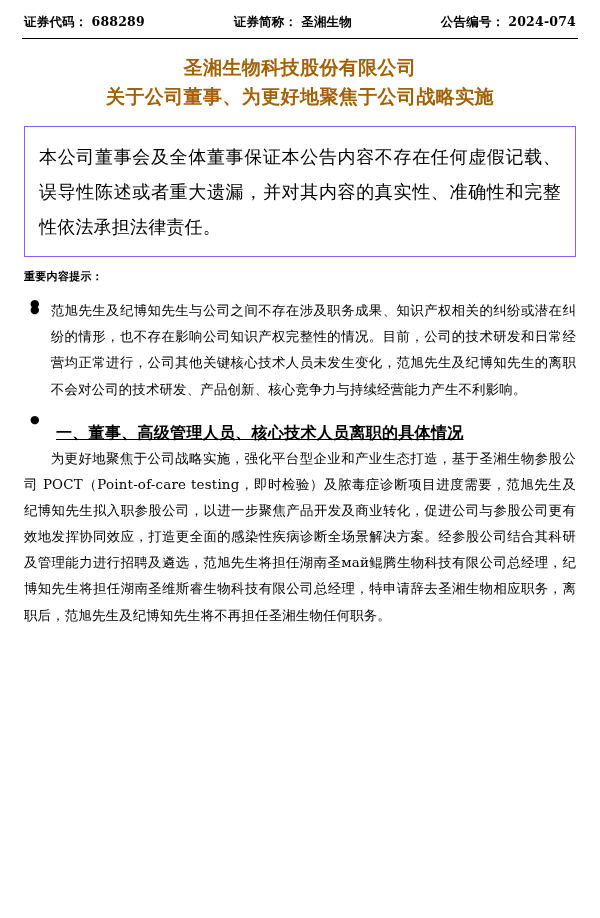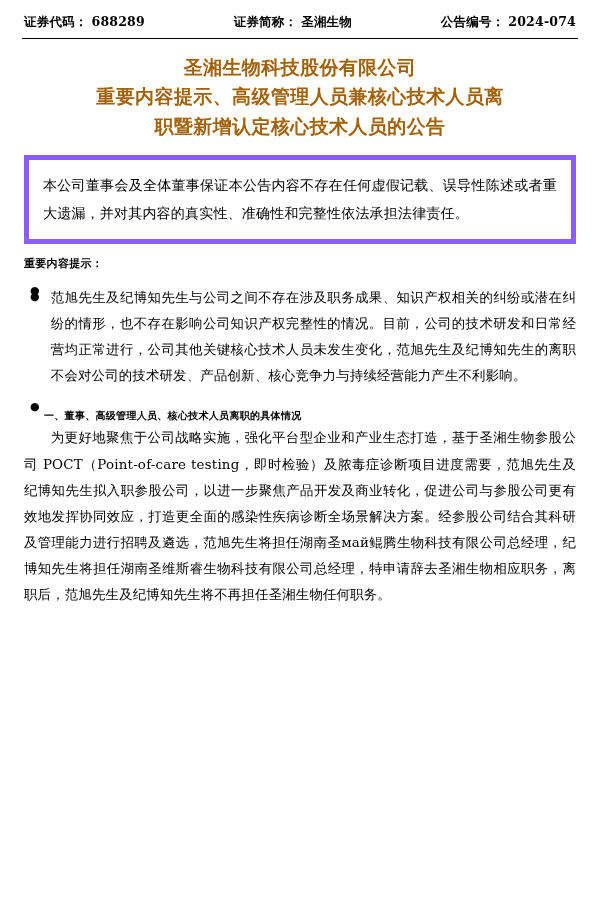--- a/index.html
+++ b/index.html
@@ -56,24 +56,24 @@
     line-height: 1.55;
     letter-spacing: 0.4px;
     margin: 4px 6px 14px 6px;
   }
   .title-line {
     display: block;
   }
 
   
   .notice-box {
-    border: 5px solid #8b5cf6;
+    border: 1px solid #8b5cf6;
     padding: 12px 14px 12px 14px;
     margin: 0 2px 12px 2px;
-    font-size: 14px;
+    font-size: 18px;
     line-height: 1.95;
     letter-spacing: 0.2px;
     text-align: justify;
     text-justify: inter-ideograph;
   }
 
   
   .section-title {
     font-size: 11px;
     font-weight: bold;
@@ -95,25 +95,26 @@
     position: relative;
   }
   p.bullet .dot {
     position: absolute;
     left: 0.55em;
     top: 0.07em;
     font-size: 11px;
     line-height: 1.95;
   }
   .heading-num {
-    font-size: 10px;
+    font-size: 16px;
     font-weight: bold;
     margin: 14px 2px 2px 2px;
     text-indent: 2em;
     letter-spacing: 0.3px;
+    text-decoration: underline;
   }
   .spacer-sm { height: 6px; }
 </style>
 </head>
 <body>
 
 <div class="page">
 
   <div class="header-row">
     <div class="header-cell">
@@ -123,22 +124,21 @@
       <span class="label">证券简称：</span><span class="value">圣湘生物</span>
     </div>
     <div class="header-cell">
       <span class="label">公告编号：</span><span class="value">2024-074</span>
     </div>
   </div>
   <div class="header-rule"></div>
 
   <div class="title-block">
     <span class="title-line">圣湘生物科技股份有限公司</span>
-    <span class="title-line">重要内容提示、高级管理人员兼核心技术人员离</span>
-    <span class="title-line">职暨新增认定核心技术人员的公告</span>
+    <span class="title-line">关于公司董事、为更好地聚焦于公司战略实施</span>
   </div>
 
   <div class="notice-box">本公司董事会及全体董事保证本公告内容不存在任何虚假记载、误导性陈述或者重大遗漏，并对其内容的真实性、准确性和完整性依法承担法律责任。</div>
 
   <div class="section-title">重要内容提示：</div>
 
   <div class="spacer-sm"></div>
 
   <p class="para bullet">
     <span class="dot">●</span>

